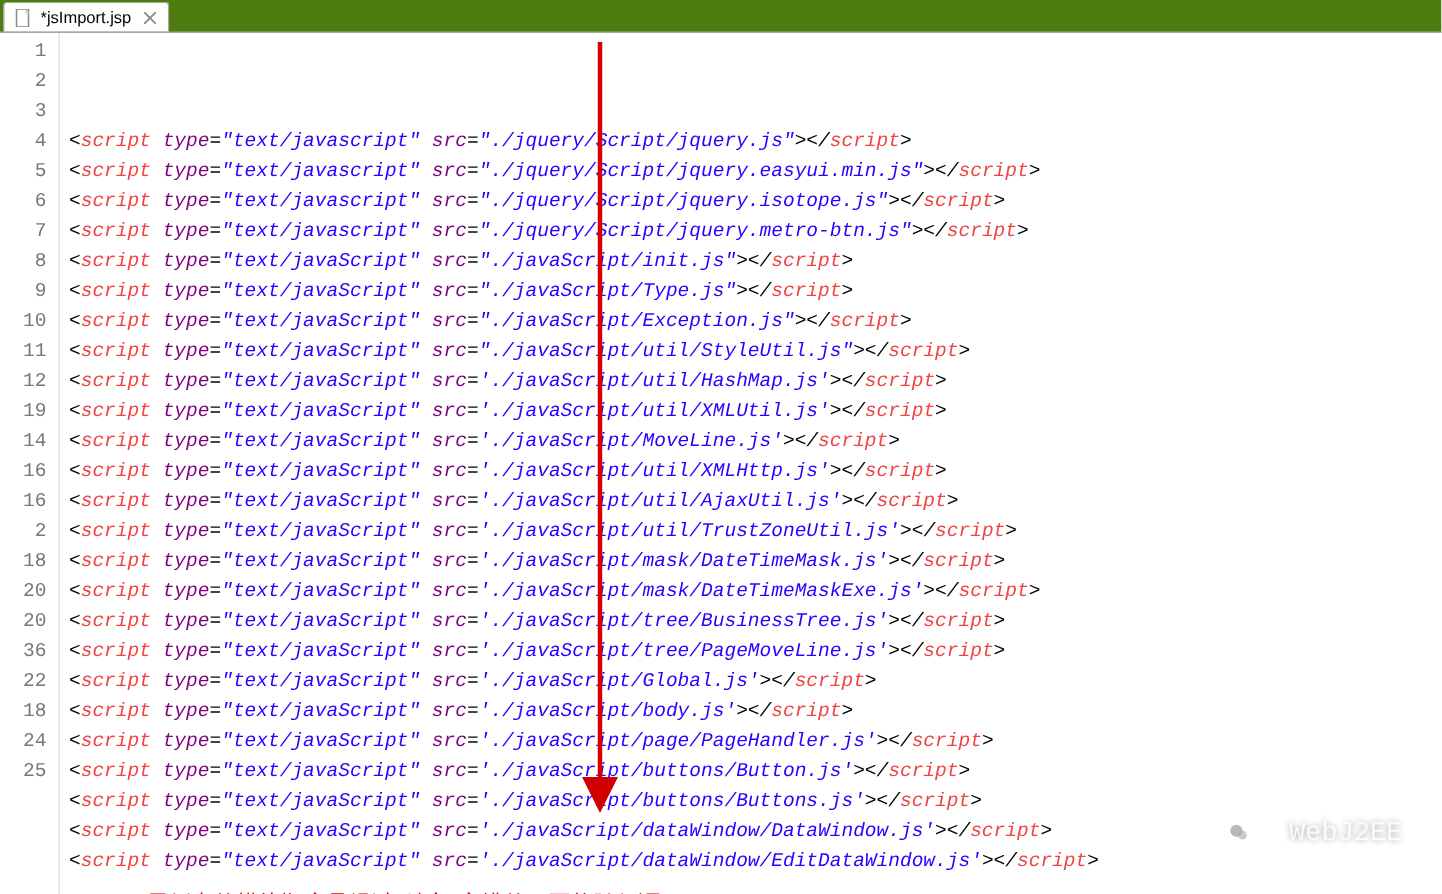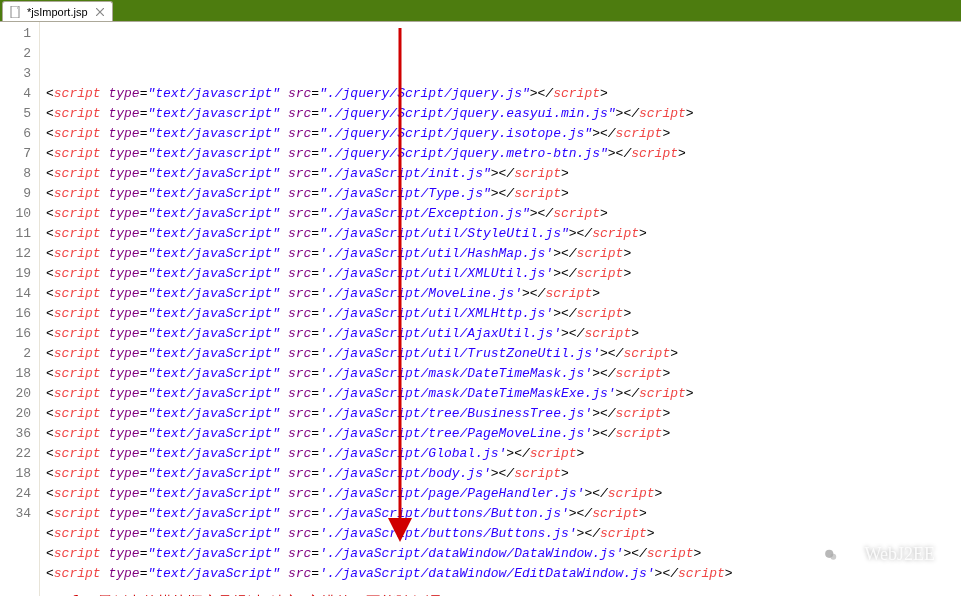--- a/index.html
+++ b/index.html
@@ -112,26 +112,26 @@
     top: 6px;
     width: 40px;
     height: 514px;
     z-index: 4;
     pointer-events: none;
   }
   .watermark {
     position: absolute;
     right: 26px;
     bottom: 30px;
-    font-family: Liberation Serif, serif;
+    font-family: Liberation Mono, monospace;
     font-size: 18px;
     color: rgba(255,255,255,0.85);
     text-shadow: 0 0 4px rgba(0,0,0,0.35);
     display: flex;
-    align-items: flex-start;
+    align-items: flex-end;
     gap: 22px;
     z-index: 6;
     font-style: normal;
   }
   .wm-icon {
     width: 22px;
     height: 22px;
     border-radius: 50%;
     background: rgba(255,255,255,0.6);
     display: inline-flex;
@@ -180,21 +180,21 @@
       <div>16</div>
       <div>16</div>
       <div>2</div>
       <div>18</div>
       <div>20</div>
       <div>20</div>
       <div>36</div>
       <div>22</div>
       <div>18</div>
       <div>24</div>
-      <div>34</div>
+      <div>25</div>
     </div>
   <div class="code-area" id="code">
     
     <div class="code-line"><span class="punc">&lt;</span><span class="tag">script</span> <span class="attr-name">type</span><span class="punc">=</span><span class="attr-val">"text/javascript"</span> <span class="attr-name">src</span><span class="punc">=</span><span class="attr-val">"./jquery/Script/jquery.js"</span><span class="punc">&gt;&lt;/</span><span class="tag">script</span><span class="punc">&gt;</span></div><div class="code-line"><span class="punc">&lt;</span><span class="tag">script</span> <span class="attr-name">type</span><span class="punc">=</span><span class="attr-val">"text/javascript"</span> <span class="attr-name">src</span><span class="punc">=</span><span class="attr-val">"./jquery/Script/jquery.easyui.min.js"</span><span class="punc">&gt;&lt;/</span><span class="tag">script</span><span class="punc">&gt;</span></div><div class="code-line"><span class="punc">&lt;</span><span class="tag">script</span> <span class="attr-name">type</span><span class="punc">=</span><span class="attr-val">"text/javascript"</span> <span class="attr-name">src</span><span class="punc">=</span><span class="attr-val">"./jquery/Script/jquery.isotope.js"</span><span class="punc">&gt;&lt;/</span><span class="tag">script</span><span class="punc">&gt;</span></div><div class="code-line"><span class="punc">&lt;</span><span class="tag">script</span> <span class="attr-name">type</span><span class="punc">=</span><span class="attr-val">"text/javascript"</span> <span class="attr-name">src</span><span class="punc">=</span><span class="attr-val">"./jquery/Script/jquery.metro-btn.js"</span><span class="punc">&gt;&lt;/</span><span class="tag">script</span><span class="punc">&gt;</span></div><div class="code-line"><span class="punc">&lt;</span><span class="tag">script</span> <span class="attr-name">type</span><span class="punc">=</span><span class="attr-val">"text/javaScript"</span> <span class="attr-name">src</span><span class="punc">=</span><span class="attr-val">"./javaScript/init.js"</span><span class="punc">&gt;&lt;/</span><span class="tag">script</span><span class="punc">&gt;</span></div><div class="code-line"><span class="punc">&lt;</span><span class="tag">script</span> <span class="attr-name">type</span><span class="punc">=</span><span class="attr-val">"text/javaScript"</span> <span class="attr-name">src</span><span class="punc">=</span><span class="attr-val">"./javaScript/Type.js"</span><span class="punc">&gt;&lt;/</span><span class="tag">script</span><span class="punc">&gt;</span></div><div class="code-line"><span class="punc">&lt;</span><span class="tag">script</span> <span class="attr-name">type</span><span class="punc">=</span><span class="attr-val">"text/javaScript"</span> <span class="attr-name">src</span><span class="punc">=</span><span class="attr-val">"./javaScript/Exception.js"</span><span class="punc">&gt;&lt;/</span><span class="tag">script</span><span class="punc">&gt;</span></div><div class="code-line"><span class="punc">&lt;</span><span class="tag">script</span> <span class="attr-name">type</span><span class="punc">=</span><span class="attr-val">"text/javaScript"</span> <span class="attr-name">src</span><span class="punc">=</span><span class="attr-val">"./javaScript/util/StyleUtil.js"</span><span class="punc">&gt;&lt;/</span><span class="tag">script</span><span class="punc">&gt;</span></div><div class="code-line"><span class="punc">&lt;</span><span class="tag">script</span> <span class="attr-name">type</span><span class="punc">=</span><span class="attr-val">"text/javaScript"</span> <span class="attr-name">src</span><span class="punc">=</span><span class="attr-val">'./javaScript/util/HashMap.js'</span><span class="punc">&gt;&lt;/</span><span class="tag">script</span><span class="punc">&gt;</span></div><div class="code-line"><span class="punc">&lt;</span><span class="tag">script</span> <span class="attr-name">type</span><span class="punc">=</span><span class="attr-val">"text/javaScript"</span> <span class="attr-name">src</span><span class="punc">=</span><span class="attr-val">'./javaScript/util/XMLUtil.js'</span><span class="punc">&gt;&lt;/</span><span class="tag">script</span><span class="punc">&gt;</span></div><div class="code-line"><span class="punc">&lt;</span><span class="tag">script</span> <span class="attr-name">type</span><span class="punc">=</span><span class="attr-val">"text/javaScript"</span> <span class="attr-name">src</span><span class="punc">=</span><span class="attr-val">'./javaScript/MoveLine.js'</span><span class="punc">&gt;&lt;/</span><span class="tag">script</span><span class="punc">&gt;</span></div><div class="code-line"><span class="punc">&lt;</span><span class="tag">script</span> <span class="attr-name">type</span><span class="punc">=</span><span class="attr-val">"text/javaScript"</span> <span class="attr-name">src</span><span class="punc">=</span><span class="attr-val">'./javaScript/util/XMLHttp.js'</span><span class="punc">&gt;&lt;/</span><span class="tag">script</span><span class="punc">&gt;</span></div><div class="code-line"><span class="punc">&lt;</span><span class="tag">script</span> <span class="attr-name">type</span><span class="punc">=</span><span class="attr-val">"text/javaScript"</span> <span class="attr-name">src</span><span class="punc">=</span><span class="attr-val">'./javaScript/util/AjaxUtil.js'</span><span class="punc">&gt;&lt;/</span><span class="tag">script</span><span class="punc">&gt;</span></div><div class="code-line"><span class="punc">&lt;</span><span class="tag">script</span> <span class="attr-name">type</span><span class="punc">=</span><span class="attr-val">"text/javaScript"</span> <span class="attr-name">src</span><span class="punc">=</span><span class="attr-val">'./javaScript/util/TrustZoneUtil.js'</span><span class="punc">&gt;&lt;/</span><span class="tag">script</span><span class="punc">&gt;</span></div><div class="code-line"><span class="punc">&lt;</span><span class="tag">script</span> <span class="attr-name">type</span><span class="punc">=</span><span class="attr-val">"text/javaScript"</span> <span class="attr-name">src</span><span class="punc">=</span><span class="attr-val">'./javaScript/mask/DateTimeMask.js'</span><span class="punc">&gt;&lt;/</span><span class="tag">script</span><span class="punc">&gt;</span></div><div class="code-line"><span class="punc">&lt;</span><span class="tag">script</span> <span class="attr-name">type</span><span class="punc">=</span><span class="attr-val">"text/javaScript"</span> <span class="attr-name">src</span><span class="punc">=</span><span class="attr-val">'./javaScript/mask/DateTimeMaskExe.js'</span><span class="punc">&gt;&lt;/</span><span class="tag">script</span><span class="punc">&gt;</span></div><div class="code-line"><span class="punc">&lt;</span><span class="tag">script</span> <span class="attr-name">type</span><span class="punc">=</span><span class="attr-val">"text/javaScript"</span> <span class="attr-name">src</span><span class="punc">=</span><span class="attr-val">'./javaScript/tree/BusinessTree.js'</span><span class="punc">&gt;&lt;/</span><span class="tag">script</span><span class="punc">&gt;</span></div><div class="code-line"><span class="punc">&lt;</span><span class="tag">script</span> <span class="attr-name">type</span><span class="punc">=</span><span class="attr-val">"text/javaScript"</span> <span class="attr-name">src</span><span class="punc">=</span><span class="attr-val">'./javaScript/tree/PageMoveLine.js'</span><span class="punc">&gt;&lt;/</span><span class="tag">script</span><span class="punc">&gt;</span></div><div class="code-line"><span class="punc">&lt;</span><span class="tag">script</span> <span class="attr-name">type</span><span class="punc">=</span><span class="attr-val">"text/javaScript"</span> <span class="attr-name">src</span><span class="punc">=</span><span class="attr-val">'./javaScript/Global.js'</span><span class="punc">&gt;&lt;/</span><span class="tag">script</span><span class="punc">&gt;</span></div><div class="code-line"><span class="punc">&lt;</span><span class="tag">script</span> <span class="attr-name">type</span><span class="punc">=</span><span class="attr-val">"text/javaScript"</span> <span class="attr-name">src</span><span class="punc">=</span><span class="attr-val">'./javaScript/body.js'</span><span class="punc">&gt;&lt;/</span><span class="tag">script</span><span class="punc">&gt;</span></div><div class="code-line"><span class="punc">&lt;</span><span class="tag">script</span> <span class="attr-name">type</span><span class="punc">=</span><span class="attr-val">"text/javaScript"</span> <span class="attr-name">src</span><span class="punc">=</span><span class="attr-val">'./javaScript/page/PageHandler.js'</span><span class="punc">&gt;&lt;/</span><span class="tag">script</span><span class="punc">&gt;</span></div><div class="code-line"><span class="punc">&lt;</span><span class="tag">script</span> <span class="attr-name">type</span><span class="punc">=</span><span class="attr-val">"text/javaScript"</span> <span class="attr-name">src</span><span class="punc">=</span><span class="attr-val">'./javaScript/buttons/Button.js'</span><span class="punc">&gt;&lt;/</span><span class="tag">script</span><span class="punc">&gt;</span></div><div class="code-line"><span class="punc">&lt;</span><span class="tag">script</span> <span class="attr-name">type</span><span class="punc">=</span><span class="attr-val">"text/javaScript"</span> <span class="attr-name">src</span><span class="punc">=</span><span class="attr-val">'./javaScript/buttons/Buttons.js'</span><span class="punc">&gt;&lt;/</span><span class="tag">script</span><span class="punc">&gt;</span></div><div class="code-line"><span class="punc">&lt;</span><span class="tag">script</span> <span class="attr-name">type</span><span class="punc">=</span><span class="attr-val">"text/javaScript"</span> <span class="attr-name">src</span><span class="punc">=</span><span class="attr-val">'./javaScript/dataWindow/DataWindow.js'</span><span class="punc">&gt;&lt;/</span><span class="tag">script</span><span class="punc">&gt;</span></div><div class="code-line"><span class="punc">&lt;</span><span class="tag">script</span> <span class="attr-name">type</span><span class="punc">=</span><span class="attr-val">"text/javaScript"</span> <span class="attr-name">src</span><span class="punc">=</span><span class="attr-val">'./javaScript/dataWindow/EditDataWindow.js'</span><span class="punc">&gt;&lt;/</span><span class="tag">script</span><span class="punc">&gt;</span></div><div class="notes"><div><span class="num">1.</span>  示例中的模块顺序是经过“精心”安排的，不能随便调！</div></div><svg class="arrow-svg" viewBox="0 0 40 514" preserveAspectRatio="none">
       <line x1="20" y1="0" x2="20" y2="496" stroke="#d00000" stroke-width="3"></line>
       <polygon points="20,514 8,490 32,490" fill="#d00000"></polygon>
     </svg>
   </div>
 </div>
 

